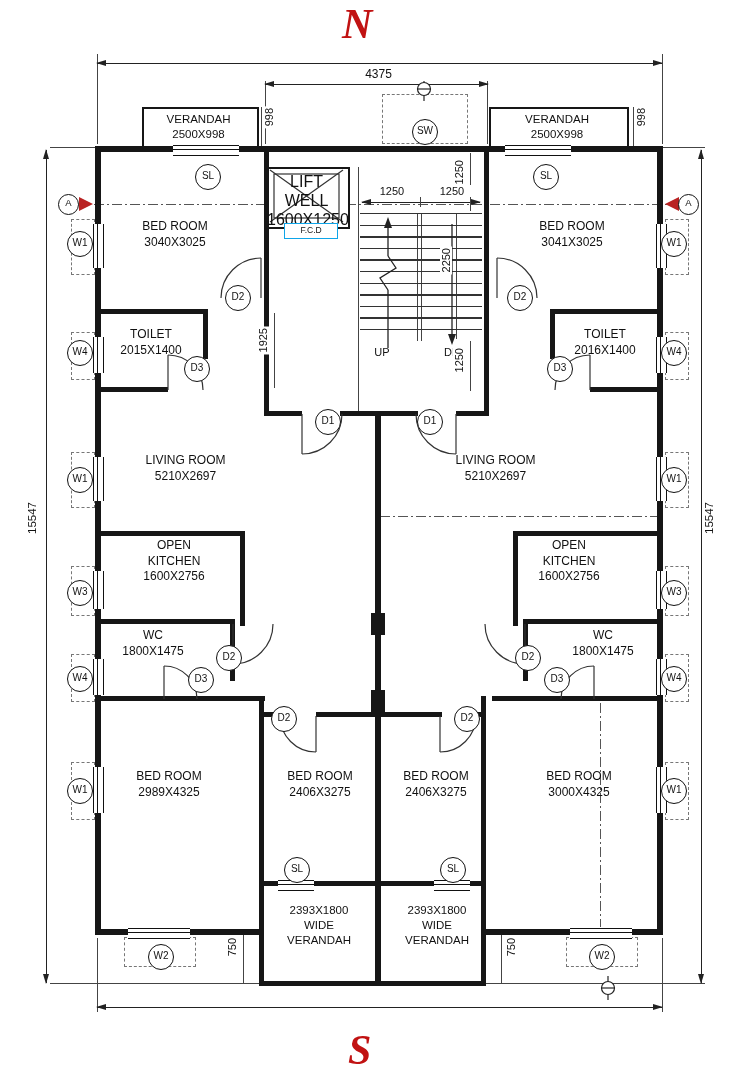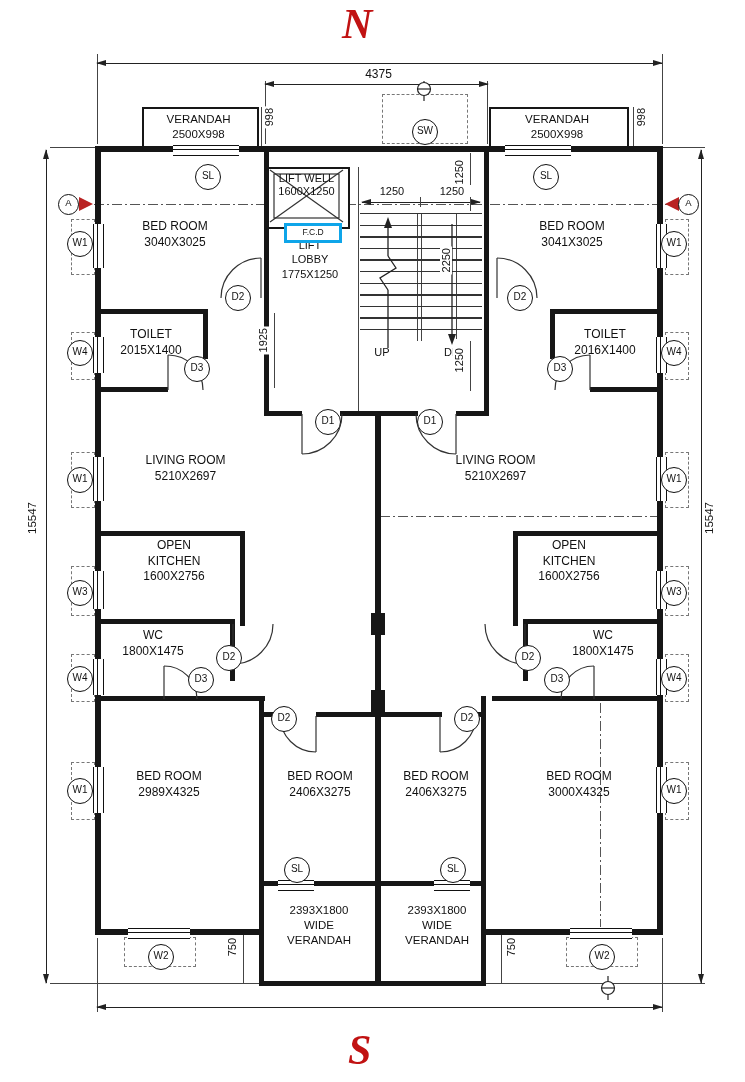--- a/index.html
+++ b/index.html
@@ -10,21 +10,21 @@
   .box2{position:absolute;border:2.5px solid #161616;background:#fff;z-index:2}
   .dashed{position:absolute;border:1.2px dashed #777;z-index:1}
   .winv{position:absolute;width:9px;background:#fff;border-left:1.2px solid #111;border-right:1.2px solid #111;z-index:3}
   .winv::after{content:"";position:absolute;left:3.4px;top:0;bottom:0;width:1px;background:#111}
   .winh{position:absolute;height:9px;background:#fff;border-top:1.2px solid #111;border-bottom:1.2px solid #111;z-index:3}
   .winh::after{content:"";position:absolute;top:3.4px;left:0;right:0;height:1px;background:#111}
   .mk{position:absolute;width:24px;height:24px;border:1.4px solid #111;border-radius:50%;background:#fff;
       font-size:10px;line-height:21px;text-align:center;z-index:6}
   .mk-sm{width:19px;height:19px;line-height:16px;font-size:9.5px}
   .rl{position:absolute;text-align:center;font-size:12px;line-height:1.3;z-index:4}
-  .rl-sm{font-size:11px;line-height:1.2}
+  .rl-sm{font-size:16px;line-height:1.2}
   .dimh{position:absolute;height:0;border-top:1.2px solid #222;z-index:1}
   .dimh::before{content:"";position:absolute;left:-1px;top:-4.2px;width:0;height:0;
       border-top:3.5px solid transparent;border-bottom:3.5px solid transparent;border-right:10px solid #222}
   .dimh::after{content:"";position:absolute;right:-1px;top:-4.2px;width:0;height:0;
       border-top:3.5px solid transparent;border-bottom:3.5px solid transparent;border-left:10px solid #222}
   .dimv{position:absolute;width:0;border-left:1.2px solid #222;z-index:1}
   .dimv::before{content:"";position:absolute;top:-1px;left:-4.2px;width:0;height:0;
       border-left:3.5px solid transparent;border-right:3.5px solid transparent;border-bottom:10px solid #222}
   .dimv::after{content:"";position:absolute;bottom:-1px;left:-4.2px;width:0;height:0;
       border-left:3.5px solid transparent;border-right:3.5px solid transparent;border-top:10px solid #222}
@@ -32,21 +32,21 @@
   .vtext{position:absolute;writing-mode:vertical-rl;transform:rotate(180deg);font-size:11.5px;
       background:#fff;padding:2px 0;z-index:5}
   .compass{position:absolute;font-family:"Liberation Serif",serif;font-style:italic;font-weight:bold;
       font-size:42px;color:#c11212;z-index:6}
   .dd-h{position:absolute;height:1.2px;z-index:1;
       background:repeating-linear-gradient(to right,#555 0 10px,transparent 10px 13px,#555 13px 15px,transparent 15px 18px)}
   .dd-v{position:absolute;width:1.2px;z-index:1;
       background:repeating-linear-gradient(to bottom,#555 0 10px,transparent 10px 13px,#555 13px 15px,transparent 15px 18px)}
   .treads{position:absolute;z-index:2;
       background:repeating-linear-gradient(to bottom,#333 0 1.3px,transparent 1.3px 11.6px)}
-  .fcd{position:absolute;border:3px solid #0ea5e9;background:#fff;font-size:8.5px;text-align:center;
+  .fcd{position:absolute;border:1px solid #0ea5e9;background:#fff;font-size:8.5px;text-align:center;
       line-height:13px;z-index:5}
   svg.overlay{position:absolute;left:0;top:0;z-index:4;pointer-events:none}
 </style>
 </head>
 <body>
 
 <div class="plan">
 
   <div class="compass" style="left:342px;top:0px">N</div>
   <div class="compass" style="left:348px;top:1026px">S</div>
@@ -258,25 +258,20 @@
     <div>VERANDAH</div>
     <div class="sz">2500X998</div>
   </div>
   <div class="rl" style="left:489px;top:112px;width:136px;font-size:11.5px">
     <div>VERANDAH</div>
     <div class="sz">2500X998</div>
   </div>
   <div class="rl rl-sm" style="left:267px;top:172px;width:79px">
     <div>LIFT WELL</div>
     <div>1600X1250</div>
-  </div>
-  <div class="rl" style="left:266px;top:238px;width:88px;font-size:11px">
-    <div>LIFT</div>
-    <div>LOBBY</div>
-    <div>1775X1250</div>
   </div>
   <div class="rl" style="left:103px;top:219px;width:144px">
     <div>BED ROOM</div>
     <div class="sz">3040X3025</div>
   </div>
   <div class="rl" style="left:498px;top:219px;width:148px">
     <div>BED ROOM</div>
     <div class="sz">3041X3025</div>
   </div>
   <div class="rl" style="left:98px;top:327px;width:106px">

